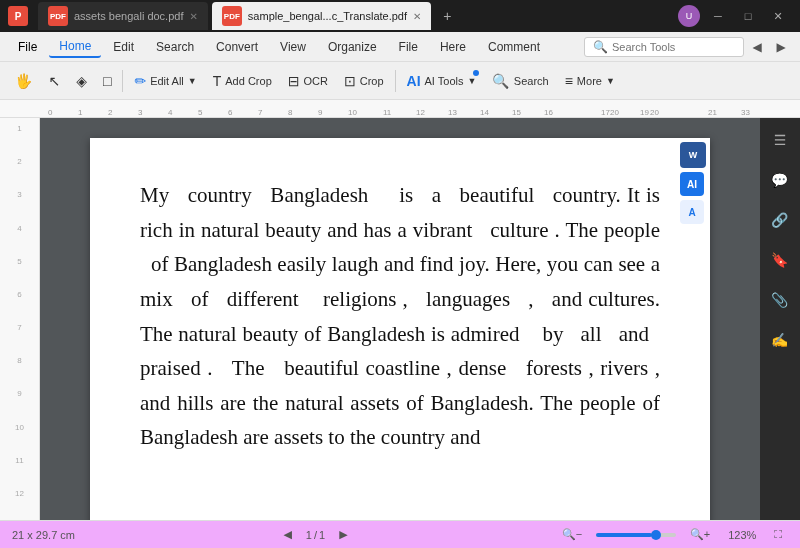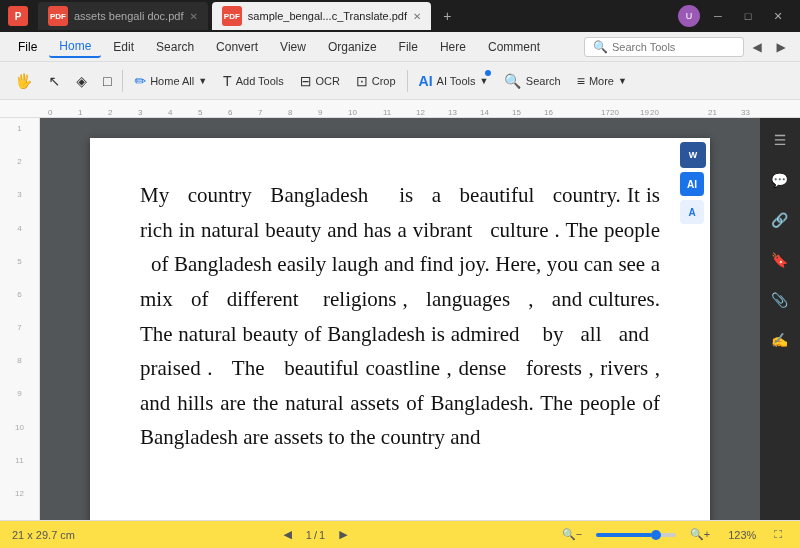--- a/index.html
+++ b/index.html
@@ -62,21 +62,21 @@
     
     .page-container { flex: 1; overflow: auto; display: flex; justify-content: center; padding: 20px; background: #525659; }
     .page { width: 620px; min-height: 400px; background: white; box-shadow: 0 2px 8px rgba(0,0,0,0.4); padding: 40px 50px; font-size: 22px; line-height: 1.6; color: #111; }
 
     
     .right-sidebar { width: 40px; background: #2b2b2b; display: flex; flex-direction: column; align-items: center; padding: 8px 0; gap: 12px; }
     .rs-btn { width: 28px; height: 28px; display: flex; align-items: center; justify-content: center; cursor: pointer; color: #aaa; font-size: 14px; border-radius: 4px; }
 
     
     .statusbar {
-      display: flex; align-items: center; height: 28px; background: #fde047; border-top: 1px solid #ddd; padding: 0 12px; gap: 8px; font-size: 11px; color: #555;
+      display: flex; align-items: center; height: 28px; background: #f0abfc; border-top: 1px solid #ddd; padding: 0 12px; gap: 8px; font-size: 11px; color: #555;
     }
     .status-spacer { flex: 1; }
     .status-btn { display: flex; align-items: center; gap: 4px; cursor: pointer; padding: 2px 6px; border-radius: 3px; }
     .zoom-slider { width: 80px; height: 4px; background: #ccc; border-radius: 2px; position: relative; cursor: pointer; }
     .zoom-fill { width: 70%; height: 100%; background: #1a73e8; border-radius: 2px; }
     .zoom-thumb { width: 10px; height: 10px; background: #1a73e8; border-radius: 50%; position: absolute; top: -3px; left: 68%; cursor: pointer; }
 
     
     .ai-badge {
       width: 24px; height: 24px; background: #1a73e8; border-radius: 4px; display: flex; align-items: center; justify-content: center; color: white; font-size: 10px; font-weight: bold;
@@ -151,26 +151,26 @@
   <div class="tb-btn">
     <span class="tb-icon">◈</span>
   </div>
   <div class="tb-btn">
     <span class="tb-icon">□</span>
   </div>
   <div class="tb-separator"></div>
 
   <div class="tb-btn">
     <span class="tb-icon" style="color:#1a73e8;">✏</span>
-    <span>Home All</span>
+    <span>Edit All</span>
     <span style="font-size:9px;">▼</span>
   </div>
   <div class="tb-btn">
     <span class="tb-icon">T</span>
-    <span>Add Tools</span>
+    <span>Add Crop</span>
   </div>
   <div class="tb-btn">
     <span class="tb-icon">⊟</span>
     <span>OCR</span>
   </div>
   <div class="tb-btn">
     <span class="tb-icon">⊡</span>
     <span>Crop</span>
   </div>
   <div class="tb-separator"></div>

